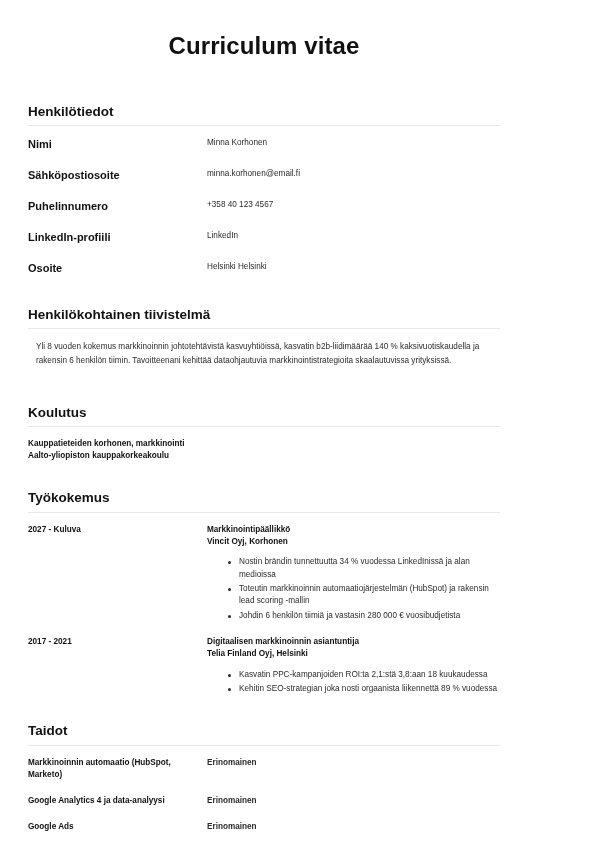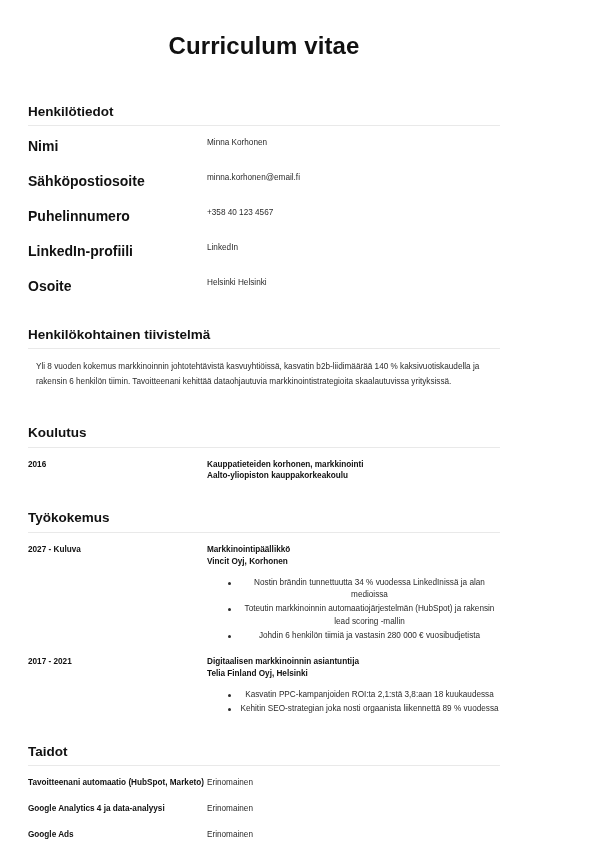--- a/index.html
+++ b/index.html
@@ -61,21 +61,21 @@
     width: 100%;
     border-collapse: collapse;
     table-layout: fixed;
   }
   .kv-table td {
     vertical-align: top;
     padding: 0;
   }
   .kv-label {
     width: 179px;
-    font-size: 14px;
+    font-size: 11px;
     font-weight: bold;
     color: #111111;
     white-space: nowrap;
     line-height: 1.35;
   }
   .kv-value {
     font-size: 8.2px;
     font-weight: normal;
     color: #2b2b2b;
     line-height: 1.35;
@@ -126,21 +126,20 @@
   .entry-org {
     font-size: 8.2px;
     font-weight: bold;
     color: #111111;
     line-height: 1.45;
   }
   .entry-bullets {
     margin: 9px 0 0 0;
     padding-left: 21px;
     list-style: none;
-    text-align: center;
   }
   .entry-bullets li {
     position: relative;
     font-size: 8.2px;
     font-weight: normal;
     color: #2b2b2b;
     line-height: 1.5;
     padding-left: 11px;
     margin-bottom: 2px;
   }
@@ -171,21 +170,21 @@
     width: 179px;
     flex: 0 0 179px;
     font-size: 8.2px;
     font-weight: bold;
     color: #111111;
     line-height: 1.45;
   }
   .skill-level {
     flex: 1 1 auto;
     font-size: 8.2px;
-    font-weight: normal;
+    font-weight: bold;
     color: #2b2b2b;
     line-height: 1.45;
   }
 
   
   .gap-title-to-first { height: 42px; }
   .gap-section { height: 27px; }
   .gap-section-lg { height: 30px; }
   .entry-gap { height: 14px; }
 </style>
@@ -235,21 +234,20 @@
       <hr class="section-rule">
       <p class="summary-text">Yli 8 vuoden kokemus markkinoinnin johtotehtävistä kasvuyhtiöissä, kasvatin b2b-liidimäärää 140 % kaksivuotiskaudella ja rakensin 6 henkilön tiimin. Tavoitteenani kehittää dataohjautuvia markkinointistrategioita skaalautuvissa yrityksissä.</p>
     </section>
 
     <div class="gap-section"></div>
 
     <section class="section">
       <h2 class="section-heading">Koulutus</h2>
       <hr class="section-rule">
       <div class="entry">
-        <div class="entry-date">2016</div>
         <div class="entry-body">
           <div class="entry-title">Kauppatieteiden korhonen, markkinointi</div>
           <div class="entry-org">Aalto-yliopiston kauppakorkeakoulu</div>
         </div>
       </div>
     </section>
 
     <div class="gap-section"></div>
 
     <section class="section">
@@ -284,21 +282,21 @@
       </div>
     </section>
 
     <div class="gap-section"></div>
 
     <section class="section">
       <h2 class="section-heading">Taidot</h2>
       <hr class="section-rule">
 
       <div class="skill-row">
-        <div class="skill-name">Tavoitteenani automaatio (HubSpot, Marketo)</div>
+        <div class="skill-name">Markkinoinnin automaatio (HubSpot, Marketo)</div>
         <div class="skill-level">Erinomainen</div>
       </div>
       <div class="skill-row">
         <div class="skill-name">Google Analytics 4 ja data-analyysi</div>
         <div class="skill-level">Erinomainen</div>
       </div>
       <div class="skill-row">
         <div class="skill-name">Google Ads</div>
         <div class="skill-level">Erinomainen</div>
       </div>

